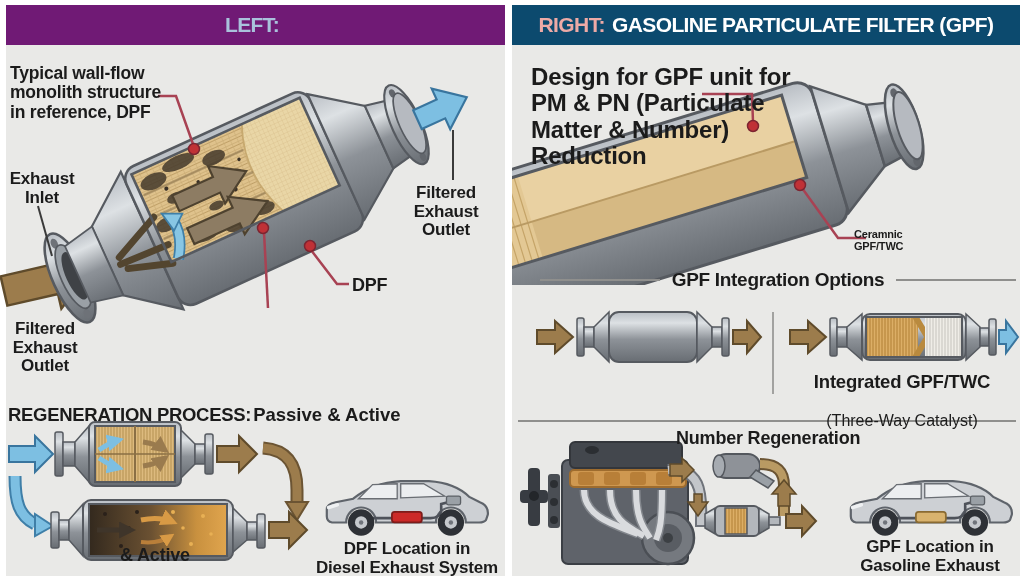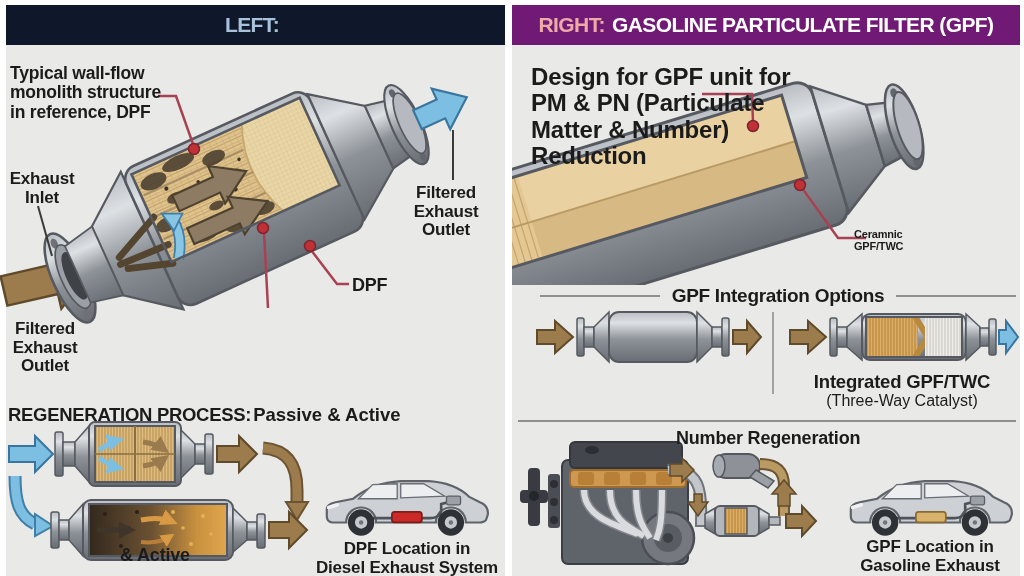--- a/index.html
+++ b/index.html
@@ -2,40 +2,40 @@
 <html><head>
 <meta charset="utf-8">
 <style>
   html,body{margin:0;padding:0;background:#fff;font-family:"Liberation Sans",sans-serif;}
   #stage{position:relative;width:1024px;height:576px;overflow:hidden;background:#fff;}
   .panel{position:absolute;top:5px;bottom:0;background:#e9e9e7;}
   #panel-left{left:6px;width:499px;}
   #panel-right{left:512px;width:508px;}
   .hdr{position:absolute;left:0;right:0;top:0;height:40px;display:flex;align-items:center;justify-content:center;
        font-weight:bold;font-size:21px;letter-spacing:-0.6px;white-space:nowrap;}
-  #hdr-left{background:#0f172a;color:#ffffff;}
-  #hdr-right{background:#701a75;color:#ffffff;}
+  #hdr-left{background:#701a75;color:#ffffff;}
+  #hdr-right{background:#0c4a6e;color:#ffffff;}
   .hdr .pfx{margin-right:7px;}
   #hdr-left .pfx{color:#a9c2dc;}
   #hdr-right .pfx{color:#edaaa6;}
   .lbl{position:absolute;font-weight:bold;color:#1b1b1b;white-space:pre-line;line-height:1.1;
        letter-spacing:-0.2px;font-size:17px;z-index:30;}
   .ctr{text-align:center;}
   .illus{position:absolute;z-index:5;}
   #leader-overlay{position:absolute;left:0;top:0;width:1024px;height:576px;z-index:20;pointer-events:none;}
   #regen-heading{position:absolute;left:8px;top:404px;font-size:18.5px;z-index:30;color:#1b1b1b;}
   #regen-heading .b{font-weight:bold;letter-spacing:-0.3px;text-align:center;}
   #regen-heading .r{font-weight:bold;margin-left:2px;}
-  #gpf-int-heading{position:absolute;left:540px;top:285px;width:476px;display:flex;align-items:center;gap:12px;z-index:30;}
+  #gpf-int-heading{position:absolute;left:540px;top:269px;width:476px;display:flex;align-items:center;gap:12px;z-index:30;}
   #gpf-int-heading .rule{flex:1;height:2px;background:#8f8f8d;}
   #gpf-int-heading .txt{font-weight:bold;font-size:19px;white-space:nowrap;color:#1b1b1b;letter-spacing:-0.3px;}
   .vdiv{position:absolute;left:772px;top:312px;width:2px;height:82px;background:#a2a2a0;z-index:6;}
   .hsep{position:absolute;left:518px;top:420px;width:498px;height:2px;background:#8f8f8d;z-index:6;}
   .cap-b{font-size:18.5px;}
-  .cap-sub{position:absolute;font-weight:normal;font-size:16px;color:#1b1b1b;text-align:center;z-index:30;}
+  .cap-sub{position:absolute;font-weight:normal;font-size:16px;color:#1b1b1b;text-align:center;z-index:30;margin-top:20px;}
 </style>
 </head>
 <body>
 
 <div id="stage">
 
   <svg width="0" height="0" style="position:absolute">
     <defs>
       <linearGradient id="metalV" x1="0" y1="0" x2="0" y2="1">
         <stop offset="0" stop-color="#b9bec4"></stop>

